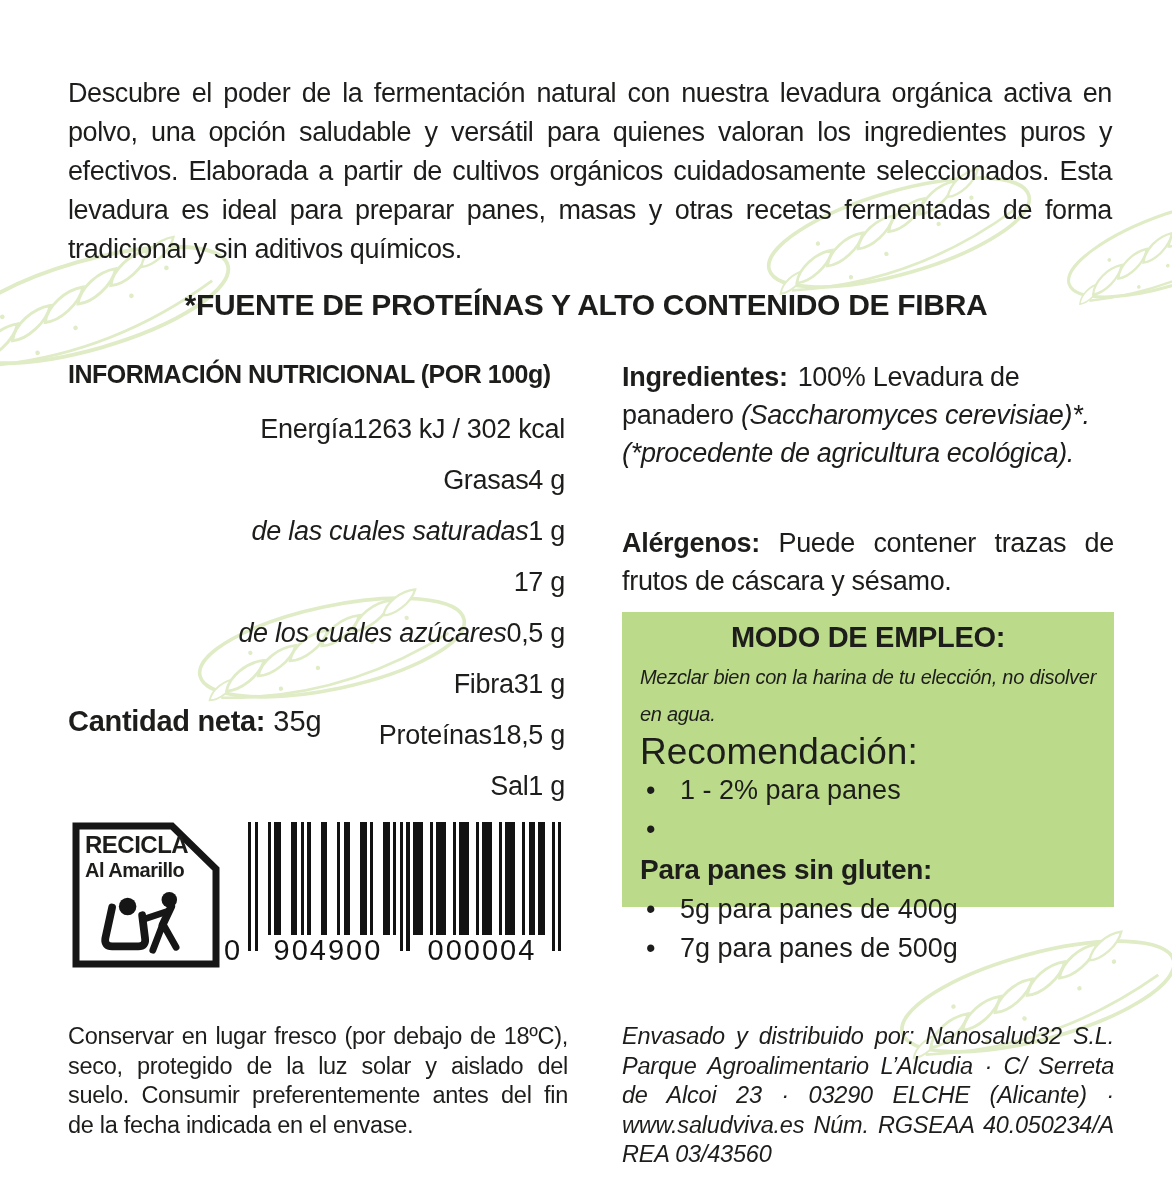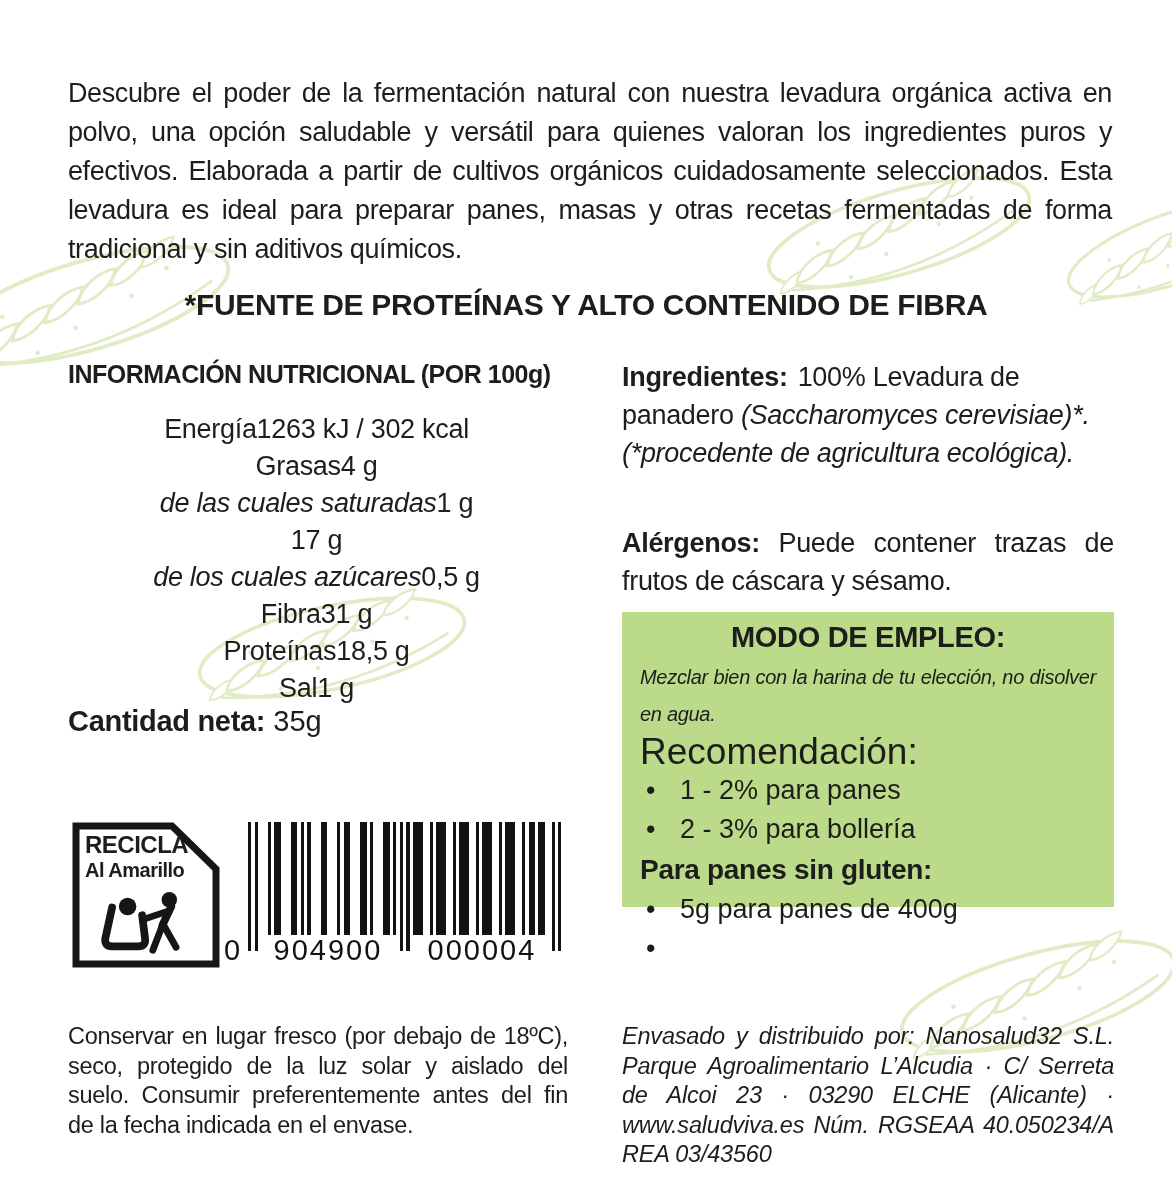--- a/index.html
+++ b/index.html
@@ -22,22 +22,22 @@
   #claim {
     left:0; top:288px; width:1172px; text-align:center;
     font-size:30px; font-weight:bold; letter-spacing:-0.3px;
   }
 
   
   #nutrition { left:68px; top:360px; width:497px; }
   #nutrition .ntitle { font-size:25px; font-weight:bold; letter-spacing:-0.5px; }
   #nutrition .rows { margin-top:22px; }
   #nutrition .row {
-    display:flex; justify-content:center;
-    font-size:27px; line-height:37px; letter-spacing:-0.3px;
+    display:flex; justify-content:flex-end;
+    font-size:27px; line-height:37px; letter-spacing:-0.3px;margin-top:14px;
   }
   #netqty { left:68px; top:705px; font-size:29px; }
   #netqty .lbl { font-weight:bold; letter-spacing:-0.3px; }
 
   
   #recycle { left:72px; top:822px; width:148px; height:146px; }
   #recycle svg.frame { position:absolute; left:0; top:0; }
   #recycle .r1 { position:absolute; left:13px; top:9px;  font-size:24px; font-weight:bold; letter-spacing:-0.5px; }
   #recycle .r2 { position:absolute; left:13px; top:37px; font-size:20px; font-weight:bold; letter-spacing:-0.5px; }
   #recycle svg.picto { position:absolute; left:20px; top:70px; }
@@ -238,28 +238,28 @@
   <div class="utitle">MODO DE EMPLEO:</div>
   <div class="uintro justify">Mezclar bien con la harina de tu elección, no disolver en agua.</div>
   <div class="usub">Recomendación:</div>
   <ul>
     <li>
         <span class="dot">•</span>
         <span>1 - 2% para panes</span>
       </li>
     <li>
         <span class="dot">•</span>
-        <span>2 - 3% para bollería</span>
       </li>
   </ul>
   <div class="ugf">Para panes sin gluten:</div>
   <ul>
     <li>
         <span class="dot">•</span>
         <span>5g para panes de 400g</span>
       </li>
     <li>
         <span class="dot">•</span>
+        <span>7g para panes de 500g</span>
       </li>
   </ul>
 </div>
 
 <div class="abs justify" id="distributor">Envasado y distribuido por: Nanosalud32 S.L. Parque Agroalimentario L’Alcudia · C/ Serreta de Alcoi 23 · 03290 ELCHE (Alicante) · www.saludviva.es Núm. RGSEAA 40.050234/A REA 03/43560</div>
 
 </body></html>

